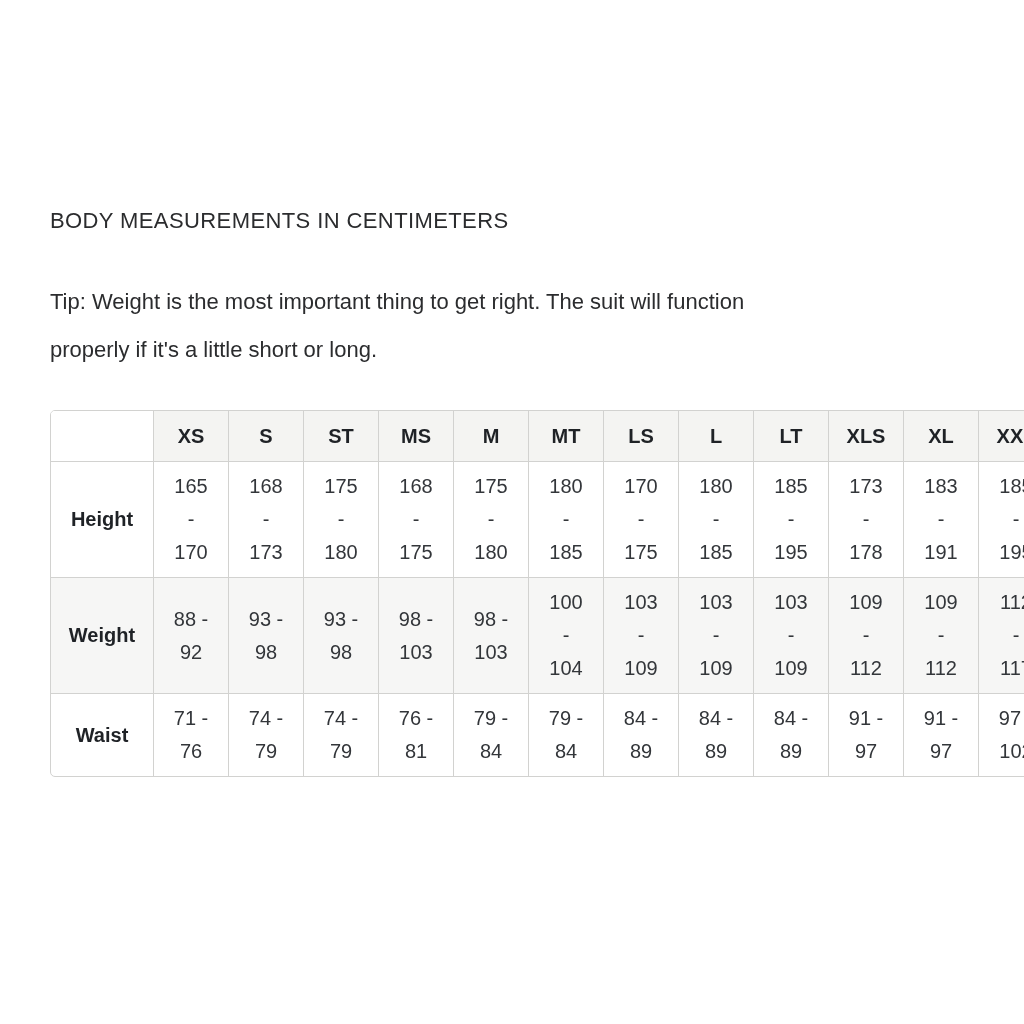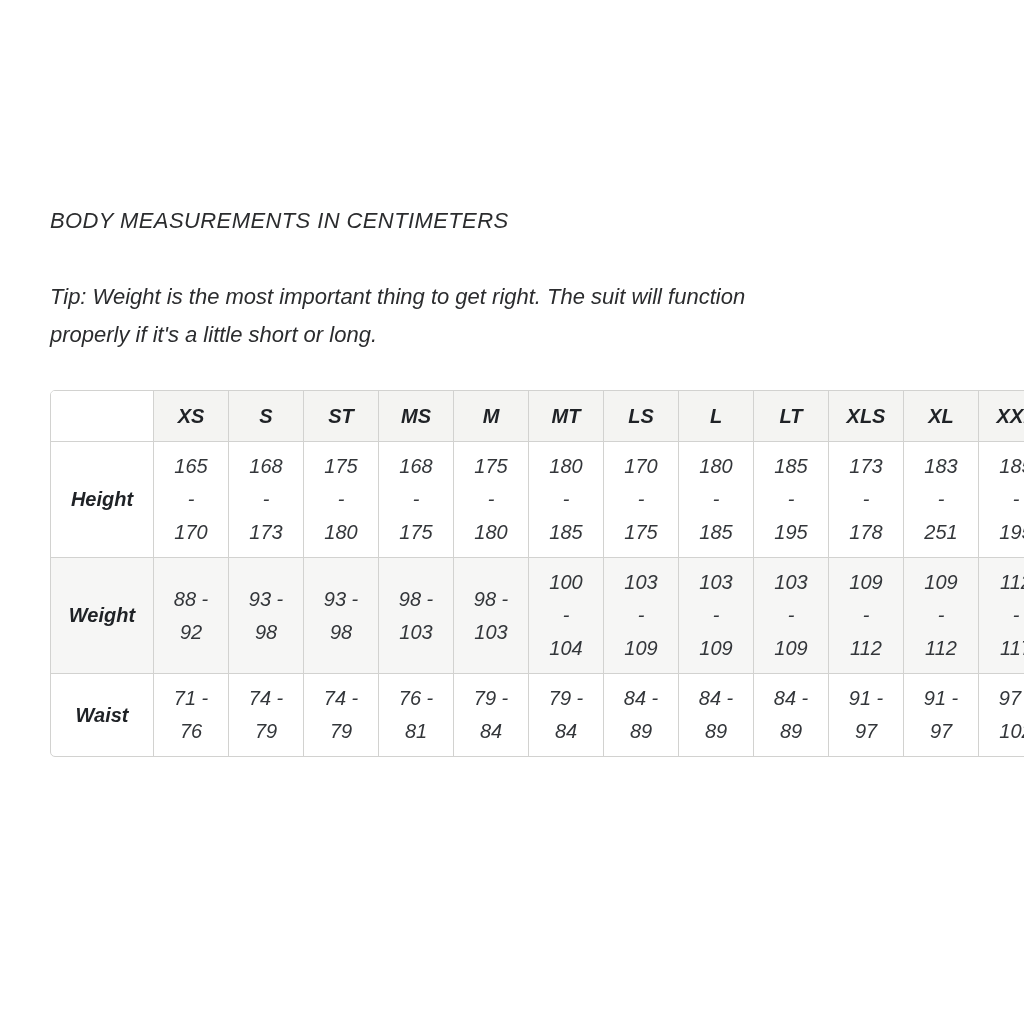--- a/index.html
+++ b/index.html
@@ -12,35 +12,35 @@
     --bg:#ffffff;
   }
   *{box-sizing:border-box;}
   html,body{margin:0;padding:0;background:var(--bg);}
   body{
     width:1024px;height:1024px;overflow:hidden;
     font-family:"Liberation Sans","DejaVu Sans",sans-serif;
     color:var(--text);
     -webkit-font-smoothing:antialiased;
   }
-  .page{padding:208px 46px 16px 50px;font-style:italic;}
+  .page{padding:208px 46px 16px 50px;}
   .title{
     margin:0;
     font-size:22px;
     font-weight:500;
     letter-spacing:0.4px;
     color:var(--heading);
     line-height:26px;
   }
   .tip{
     margin:44px 0 0 0;
     font-size:22px;
     font-weight:400;
     color:var(--heading);
-    line-height:38px;
+    line-height:48px;
     white-space:pre-line;
     max-width:900px;
   }
   table.chart{
     margin-top:36px;
     width:1004px;
     table-layout:fixed;
     border-collapse:separate;
     border-spacing:0;
     border:1px solid var(--line);
@@ -146,21 +146,21 @@
 -
 185</td>
           <td>185
 -
 195</td>
           <td>173
 -
 178</td>
           <td>183
 -
-251</td>
+191</td>
           <td>185
 -
 195</td>
         </tr>
         <tr>
           <th>Weight</th>
           <td>88 -
 92</td>
           <td>93 -
 98</td>

